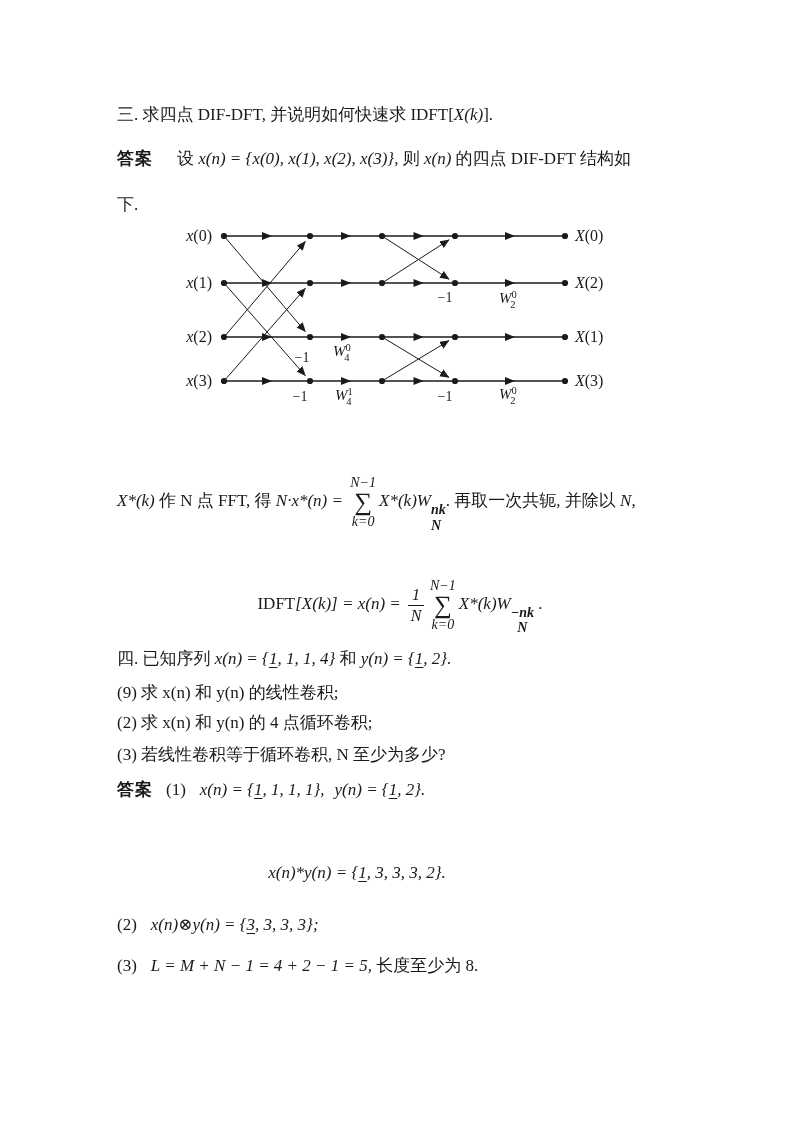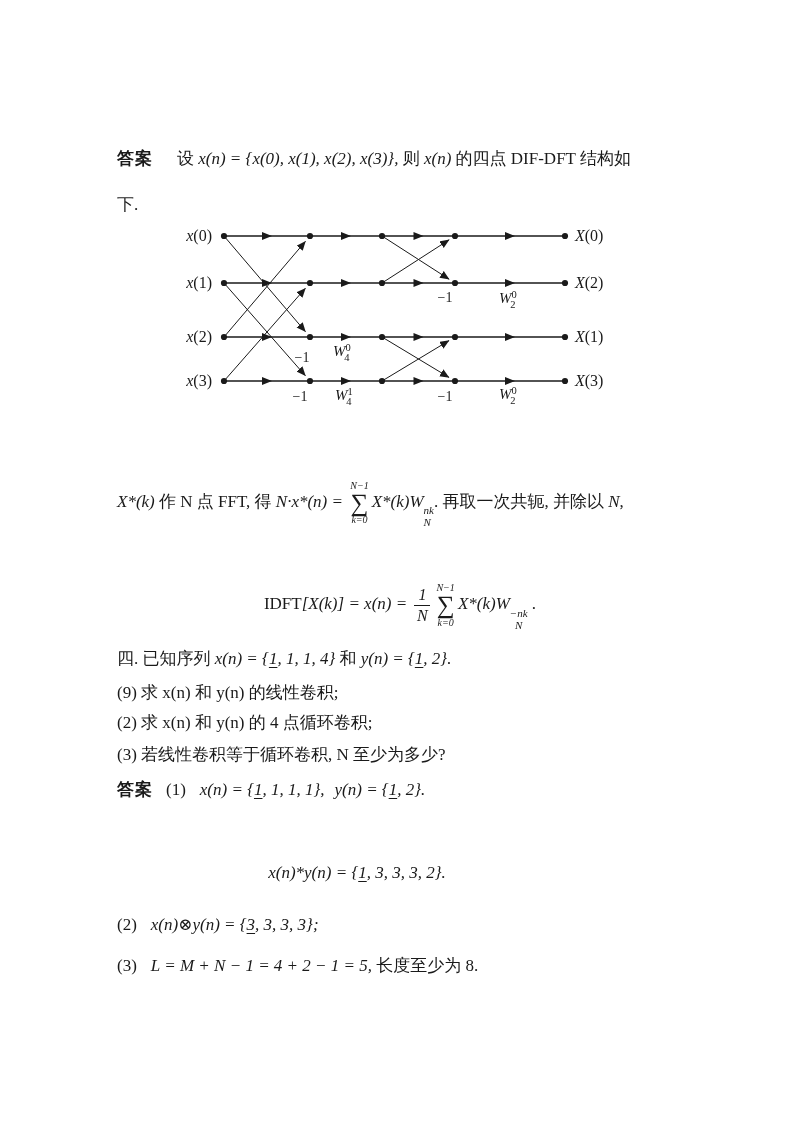--- a/index.html
+++ b/index.html
@@ -10,37 +10,40 @@
   .page{position:relative;width:794px;height:1123px;background:#ffffff;}
   .line{position:absolute;left:117px;width:566px;font-size:17px;line-height:1.32;white-space:nowrap;}
   .it{font-style:italic;}
   .u{text-decoration:underline;text-underline-offset:3px;}
   .ans-label{font-weight:700;margin-right:24px;letter-spacing:1px;}
   .ans-label4{font-weight:700;margin-right:13px;letter-spacing:1px;}
   .pre{margin-right:14px;}
   .gap-l{margin-left:10px;}
   
   .sum{display:inline-flex;flex-direction:column;align-items:center;line-height:1;vertical-align:middle;margin:0 3px;}
-  .sum .lim{font-size:10px;font-style:italic;line-height:1.1;}
+  .sum .lim{font-size:14px;font-style:italic;line-height:1.1;}
   .sum .sym{font-size:25px;line-height:0.95;}
   
   .frac{display:inline-flex;flex-direction:column;align-items:center;line-height:1.2;vertical-align:middle;margin:0 3px;font-style:italic;font-size:16px;}
   .frac .num{padding:0 4px;border-bottom:1px solid #1a1a1a;}
   
   .ss{display:inline-flex;flex-direction:column;line-height:1;vertical-align:-8px;font-style:italic;}
-  .ss .sp,.ss .sb{font-size:11px;line-height:1.1;}
+  .ss .sp,.ss .sb{font-size:14px;line-height:1.1;font-weight:bold;}
   .tall{height:56px;display:flex;align-items:center;}
   .centered{text-align:center;}
   svg text{fill:#1a1a1a;}
 </style>
 </head>
 <body>
 
 <div class="page">
 
+  <div class="line" style="top:104px">
+    <span>三. 求四点 DIF-DFT, 并说明如何快速求 IDFT[</span><span class="it">X(k)</span><span>].</span>
+  </div>
 
   <div class="line" style="top:148px">
     <span class="ans-label">答案</span><span>设 </span><span class="it">x(n) = {x(0), x(1), x(2), x(3)},</span><span> 则 </span><span class="it">x(n)</span><span> 的四点 DIF-DFT 结构如</span>
   </div>
   <div class="line" style="top:194px">
     <span>下.</span>
   </div>
 
   <svg id="fft-svg" width="530" height="200" viewBox="0 0 530 200" style="position:absolute;left:115px;top:222px">
       <defs>

